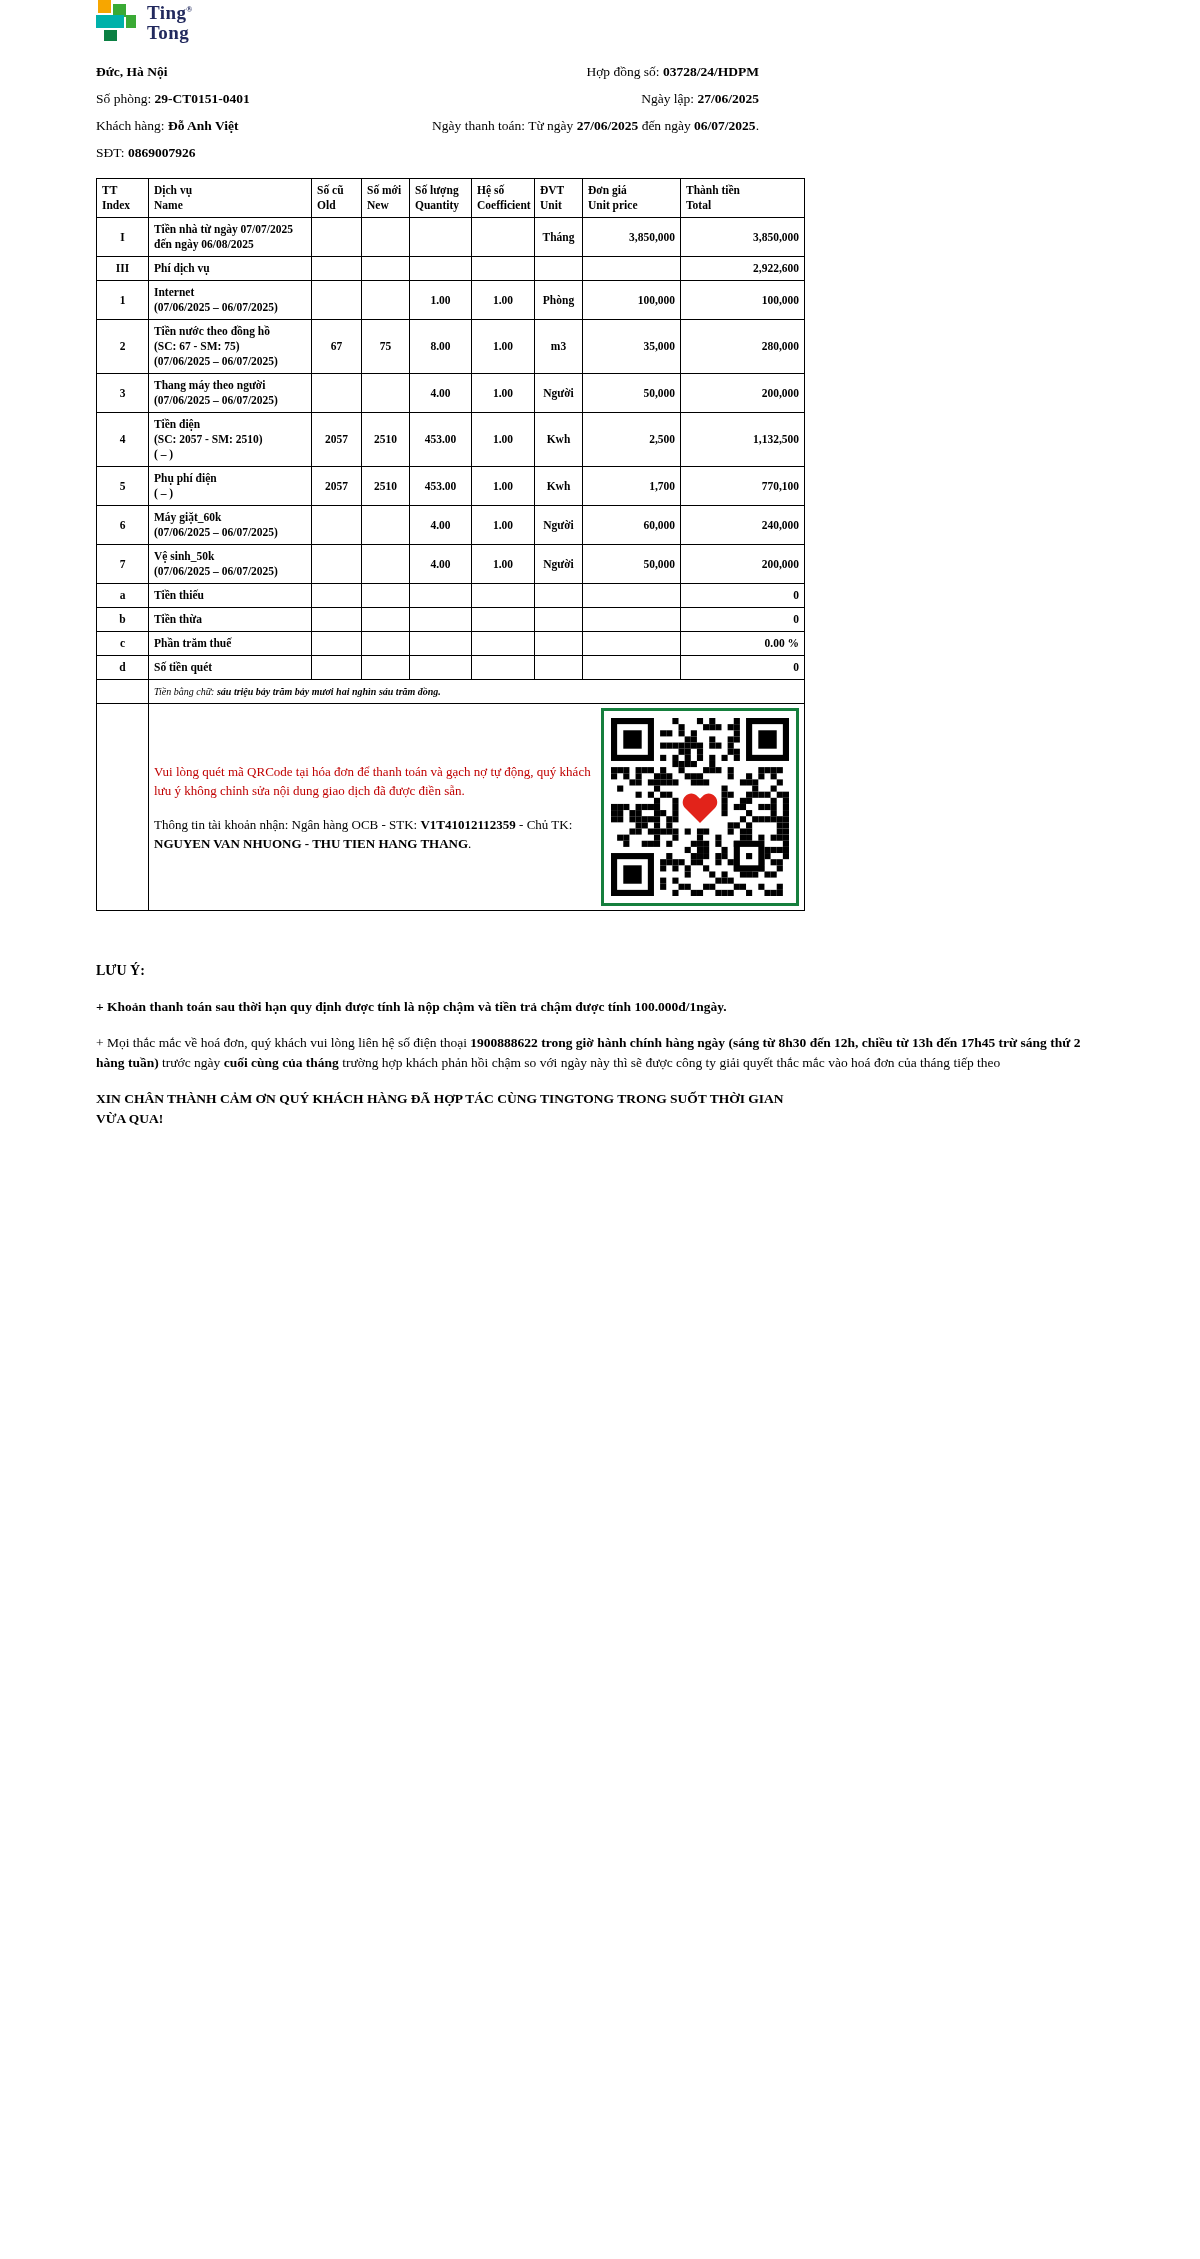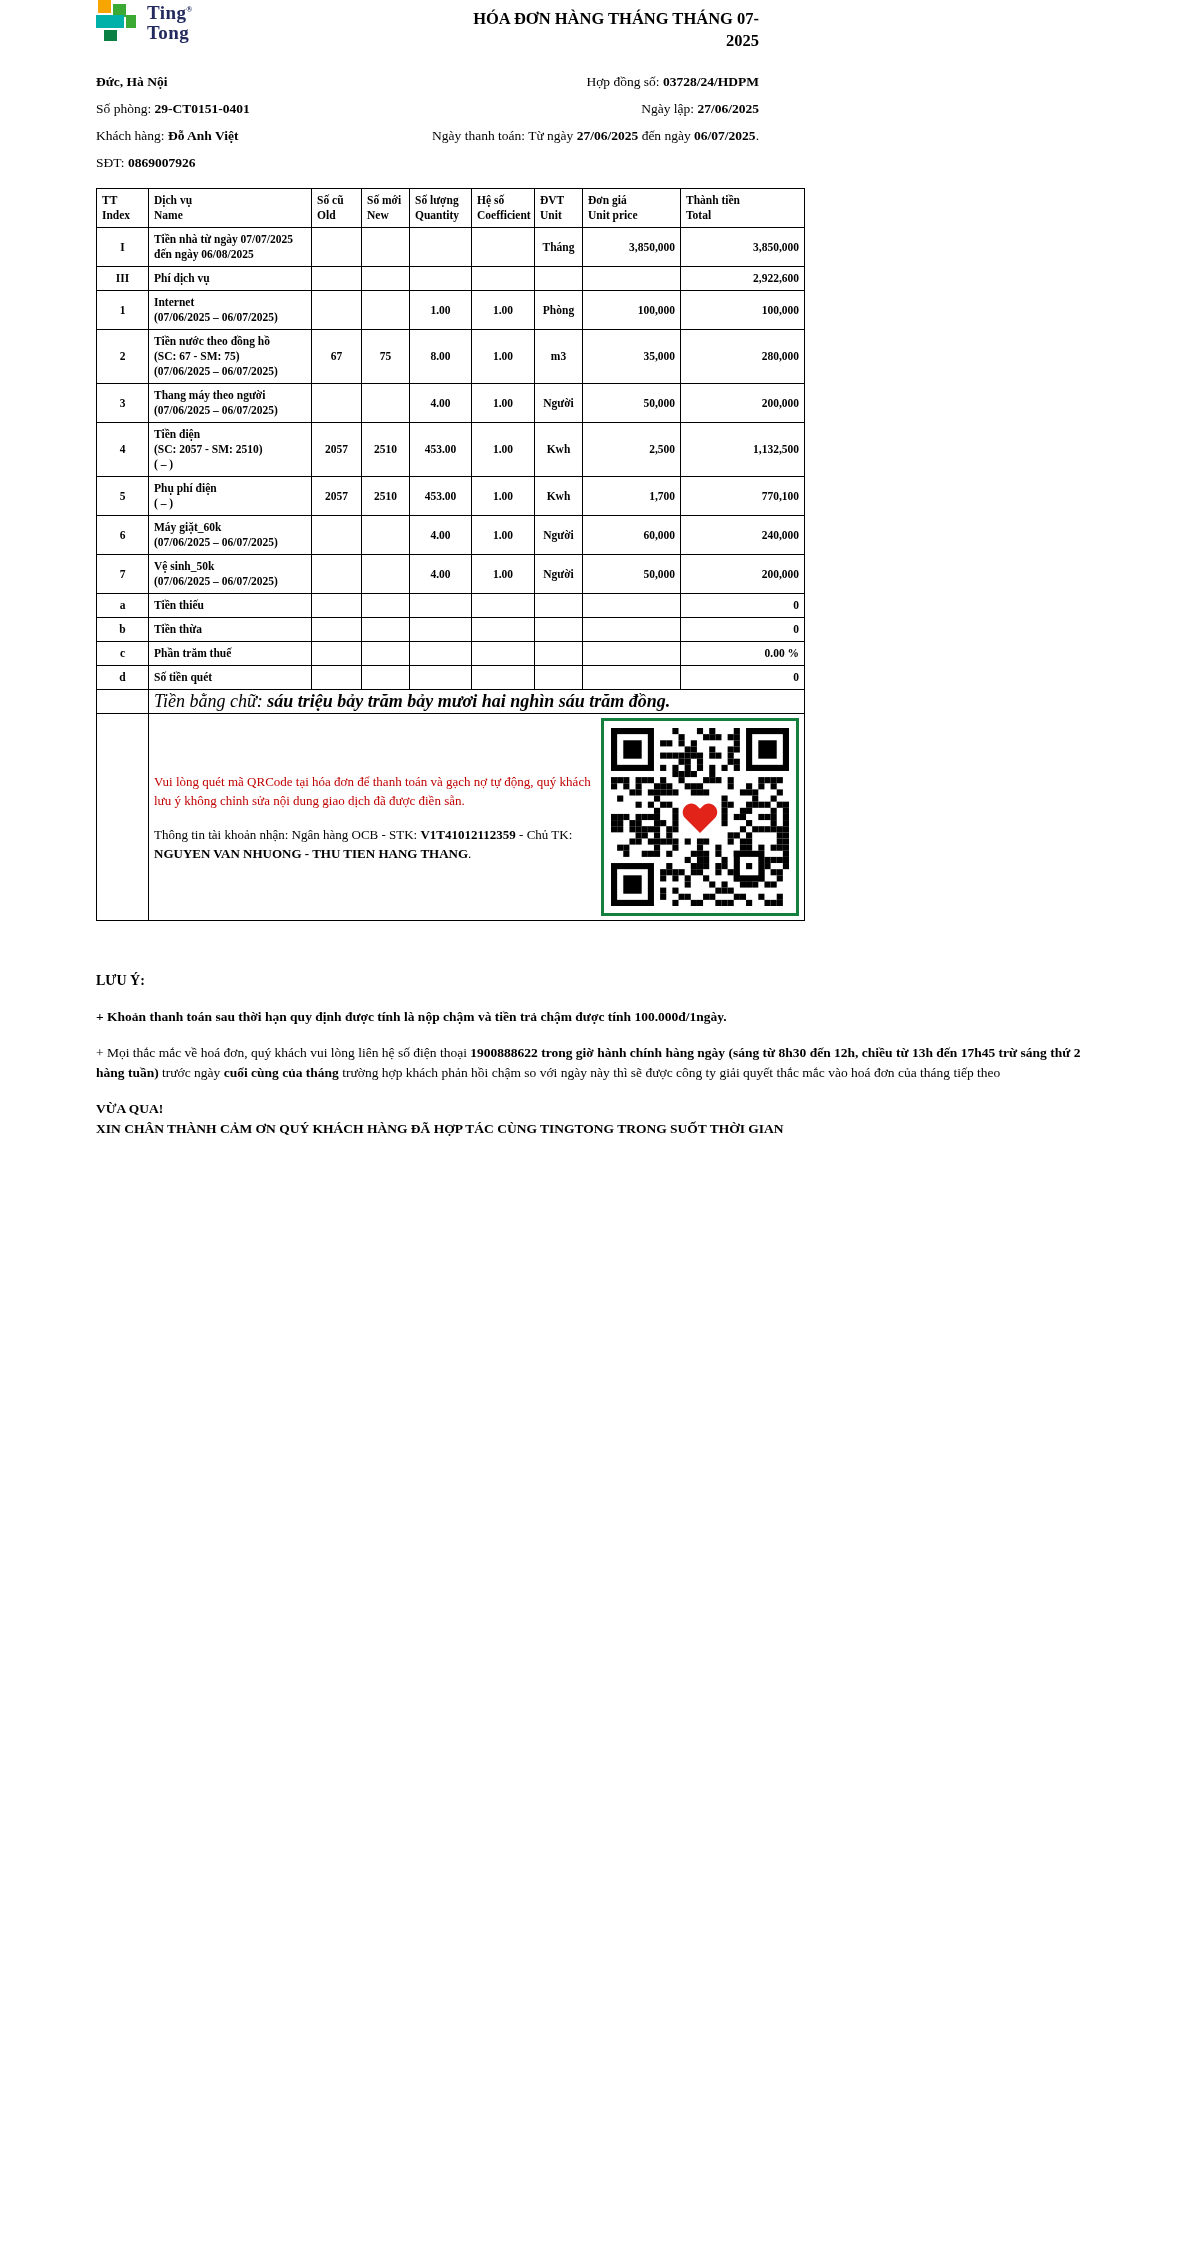--- a/index.html
+++ b/index.html
@@ -35,21 +35,21 @@
   table.inv { margin-top: 12px; width: 708px; border-collapse: collapse;
               font-size: 11.5px; font-weight: bold; table-layout: fixed; }
   table.inv th, table.inv td { border: 1px solid #000; padding: 4px 5px; vertical-align: middle; line-height: 15px; }
   table.inv th { font-weight: bold; text-align: left; }
   th.th-c { text-align: center; }
   td.col-tt { text-align: center; }
   td.col-name { text-align: left; }
   td.col-old, td.col-new, td.col-qty, td.col-coef, td.col-unit { text-align: center; }
   td.col-price, td.col-total { text-align: right; }
 
-  td.words-cell { font-weight: normal; font-size: 18px; padding: 6px 8px; }
+  td.words-cell { font-weight: normal; font-size: 10px; padding: 6px 8px; }
   td.words-cell b { font-weight: bold; }
 
   td.qr-cell { font-weight: normal; height: 204px; padding: 6px 10px; }
   .qr-flex { display: flex; justify-content: space-between; align-items: center; height: 100%; }
   .pay-text { width: 438px; font-size: 13px; line-height: 19px; }
   .pay-notice { color: var(--red); margin-bottom: 15px; }
   .pay-account b { font-weight: bold; }
   .qr-box { width: 198px; height: 198px; border: 3px solid var(--qr_green); background: #fff; padding: 7px; }
   .qr-box svg { width: 100%; height: 100%; display: block; fill: #000; }
 
@@ -72,24 +72,20 @@
         <i class="li-1"></i>
           <i class="li-2"></i>
           <i class="li-3"></i>
           <i class="li-4"></i>
           <i class="li-5"></i>
       </span>
       <span class="logo-text">
         <span>Ting</span><sup>®</sup><br>
         <span>Tong</span>
       </span>
-    </div>
-    <div class="title">
-      <div>HÓA ĐƠN HÀNG THÁNG THÁNG 07-</div>
-      <div>2025</div>
     </div>
   </div>
 
   <div class="info">
     <div class="info-row">
       <div class="info-left">
         <b>Đức, Hà Nội</b>
       </div>
       <div class="info-right">
         <span>Hợp đồng số: </span><b>03728/24/HDPM</b>
@@ -670,18 +666,18 @@
     </tbody>
   </table>
 
   <div class="footer">
     <div class="f-heading">LƯU Ý:</div>
     <div class="f-note1">+ Khoản thanh toán sau thời hạn quy định được tính là nộp chậm và tiền trả chậm được tính 100.000đ/1ngày.</div>
     <div class="f-note2">
       <span>+ Mọi thắc mắc về hoá đơn, quý khách vui lòng liên hệ số điện thoại </span><b>1900888622 trong giờ hành chính hàng ngày (sáng từ 8h30 đến 12h, chiều từ 13h đến 17h45 trừ sáng thứ 2 hàng tuần)</b><span> trước ngày </span><b>cuối cùng của tháng</b><span> trường hợp khách phản hồi chậm so với ngày này thì sẽ được công ty giải quyết thắc mắc vào hoá đơn của tháng tiếp theo</span>
     </div>
     <div class="f-thanks">
+      <div>XIN CHÂN THÀNH CẢM ƠN QUÝ KHÁCH HÀNG ĐÃ HỢP TÁC CÙNG TINGTONG TRONG SUỐT THỜI GIAN</div>
       <div>VỪA QUA!</div>
-      <div>XIN CHÂN THÀNH CẢM ƠN QUÝ KHÁCH HÀNG ĐÃ HỢP TÁC CÙNG TINGTONG TRONG SUỐT THỜI GIAN</div>
     </div>
   </div>
 
 </div>
 
 </body></html>

